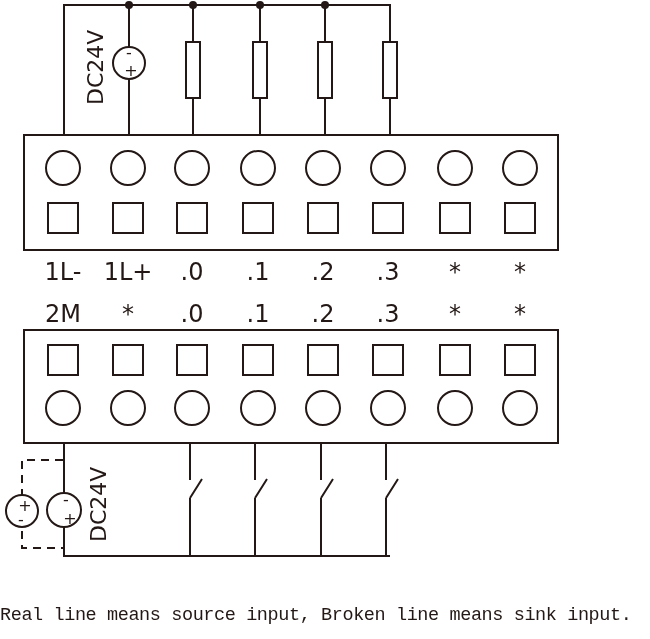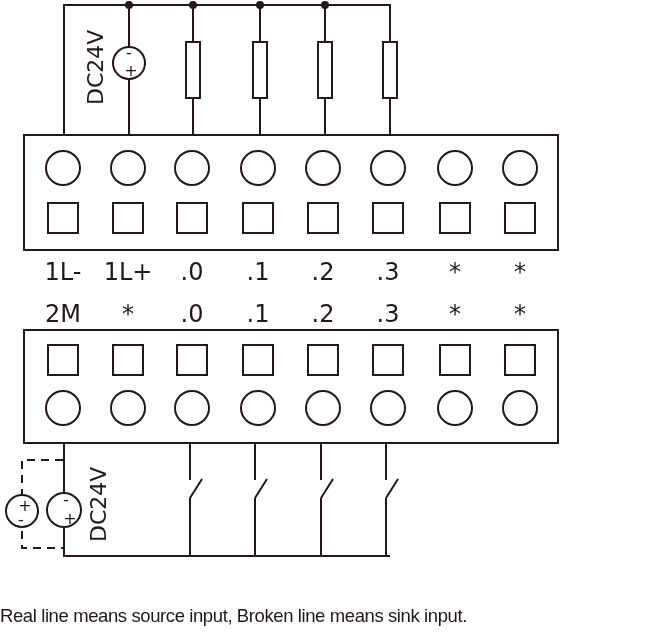--- a/index.html
+++ b/index.html
@@ -9,21 +9,21 @@
   .wire-dashed { stroke: #231815; stroke-width: 2; fill: none; stroke-dasharray: 8 6; }
   .box { stroke: #231815; stroke-width: 2; fill: #ffffff; }
   .term-circle { stroke: #231815; stroke-width: 2; fill: #ffffff; }
   .term-square { stroke: #231815; stroke-width: 2; fill: #ffffff; }
   .resistor { stroke: #231815; stroke-width: 2; fill: #ffffff; }
   .dot { fill: #231815; }
   .lbl { font-family: "DejaVu Sans", sans-serif; font-size: 24px; fill: #231815; text-anchor: middle; }
   .vlbl { font-family: "DejaVu Sans", sans-serif; font-size: 22px; fill: #231815; }
   .sign { font-family: "DejaVu Sans", sans-serif; font-size: 16px; fill: #231815; text-anchor: middle; }
   #caption { position: absolute; left: 0; top: 605px; width: 586px;
-             font-family: Liberation Sans, sans-serif; font-size: 18.5px; color: #231815;
+             font-family: Liberation Mono, monospace; font-size: 18.5px; color: #231815;
              white-space: nowrap; letter-spacing: -0.4px; }
 </style>
 </head>
 <body>
 
 <svg id="diagram" width="650" height="639" viewBox="0 0 650 639" xmlns="http://www.w3.org/2000/svg">
 
   <g>
 
     <path class="wire" d="M64 135 V5 H390 V40"></path>

